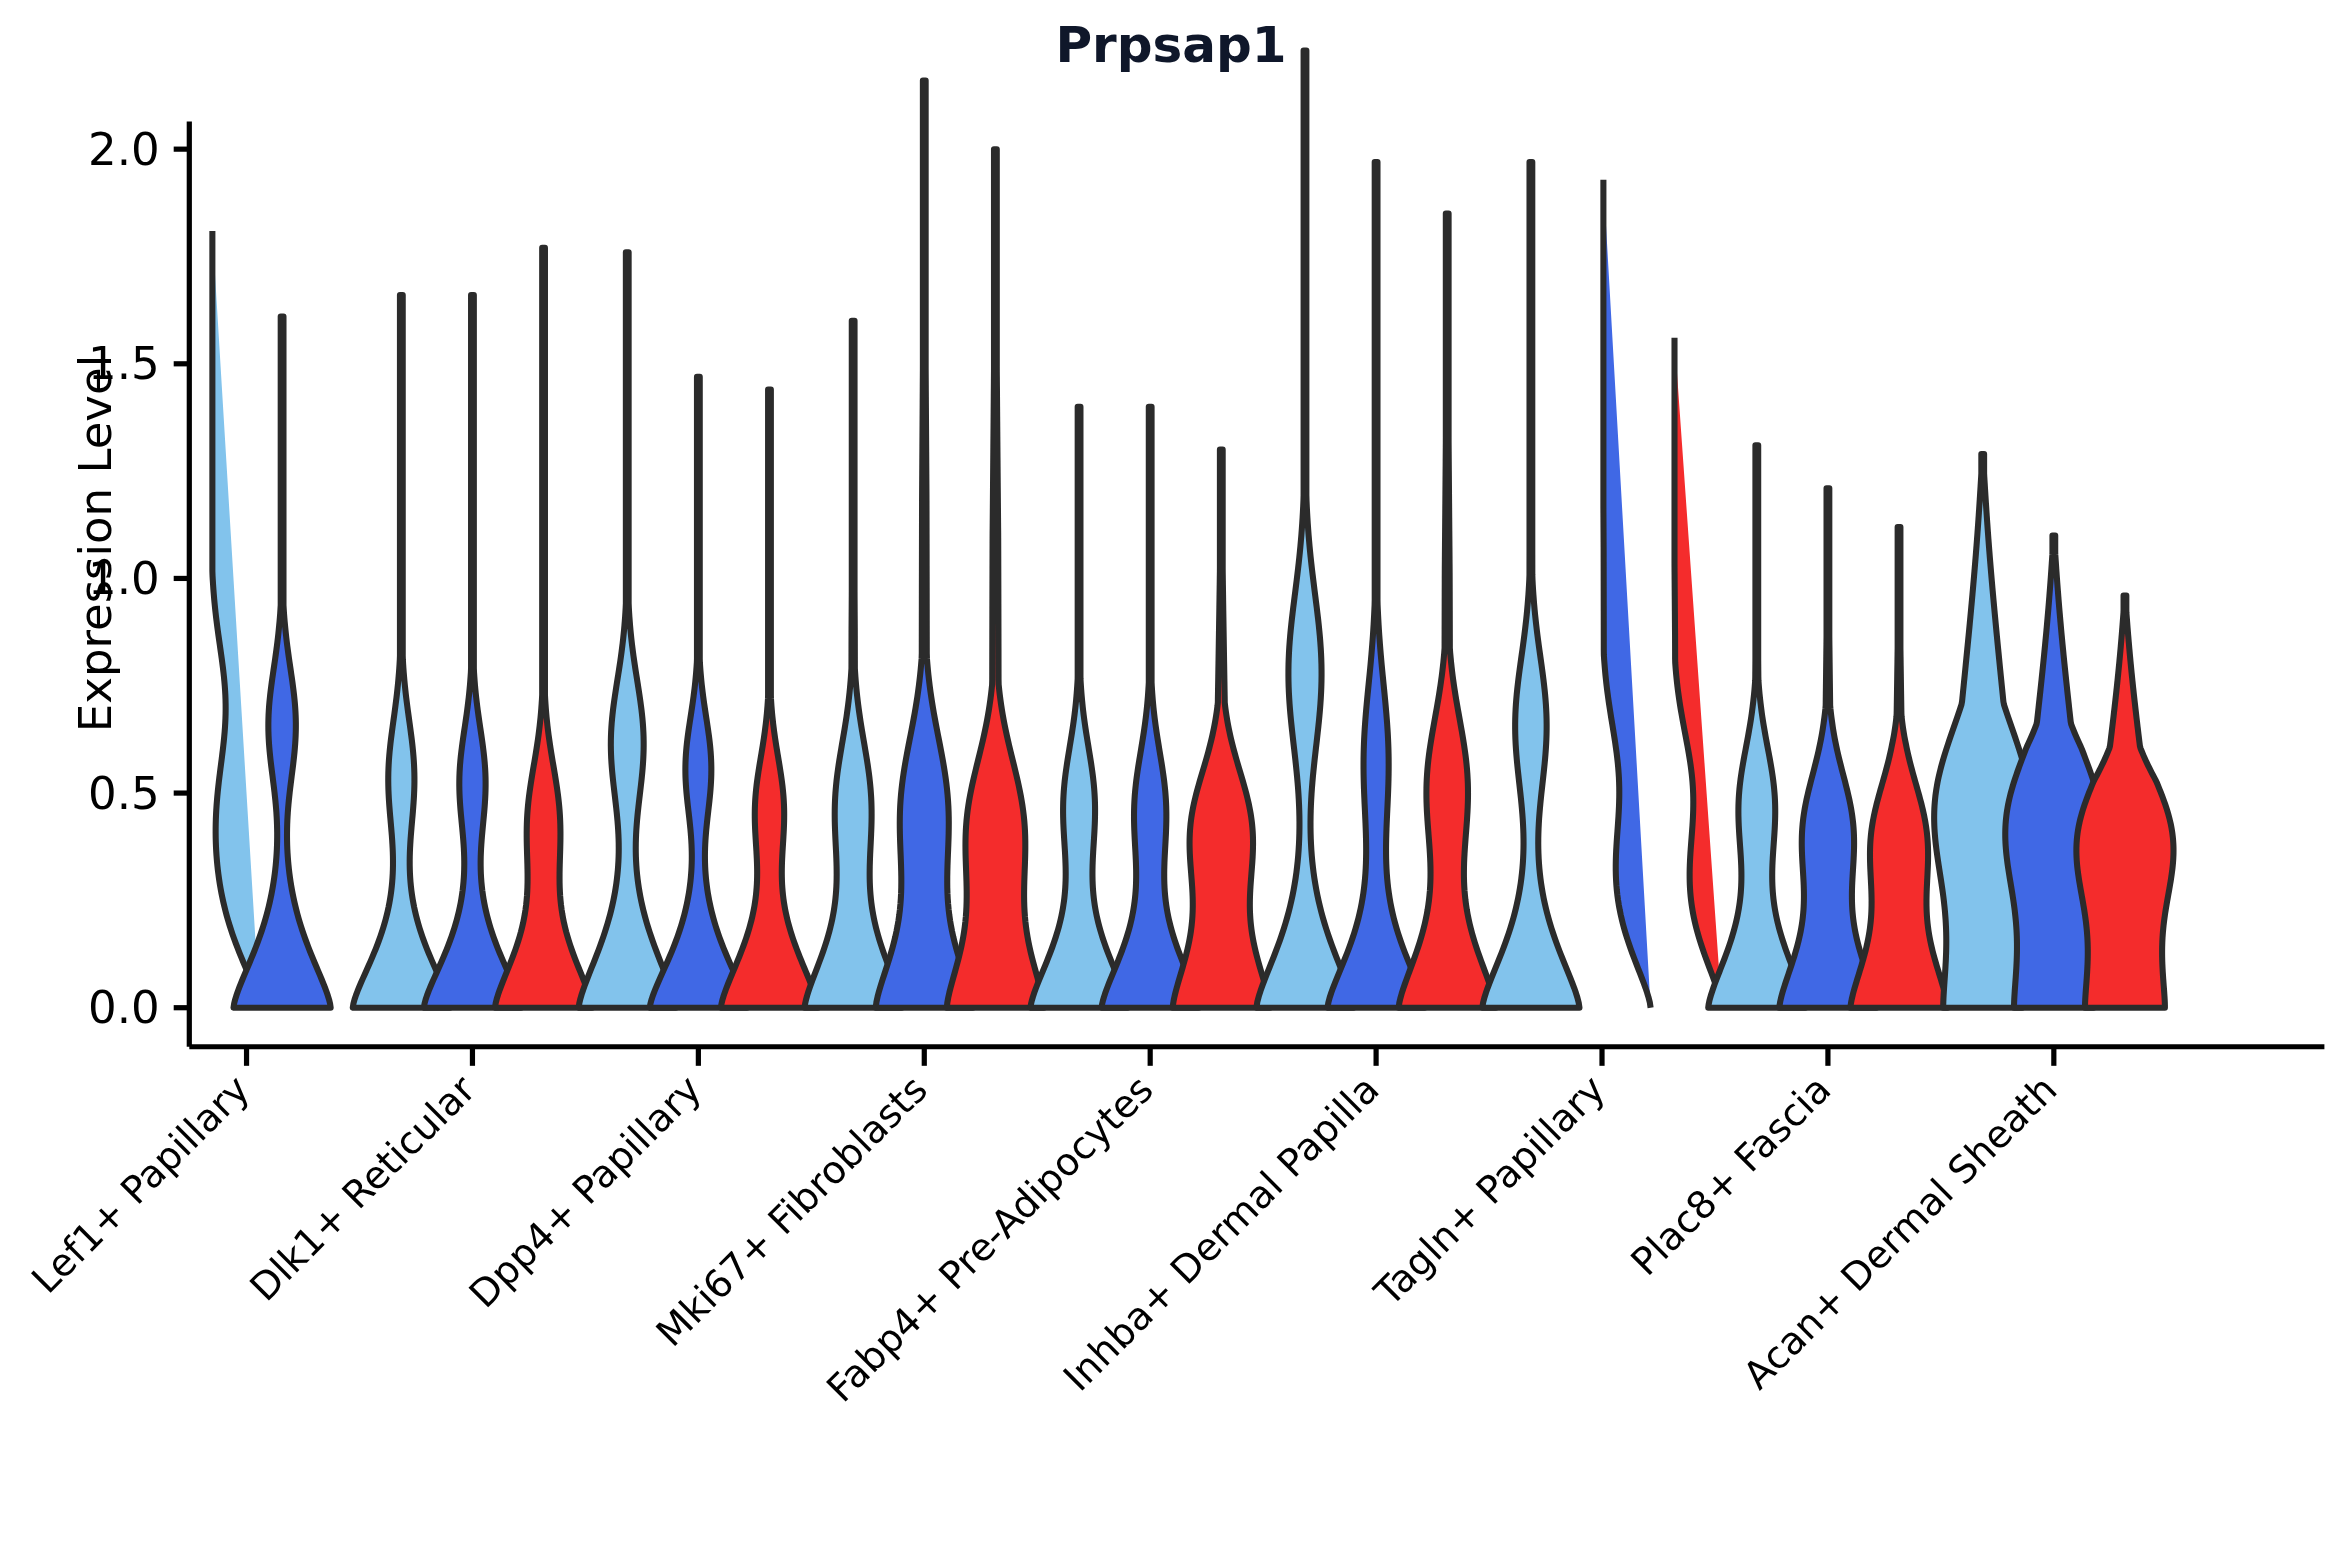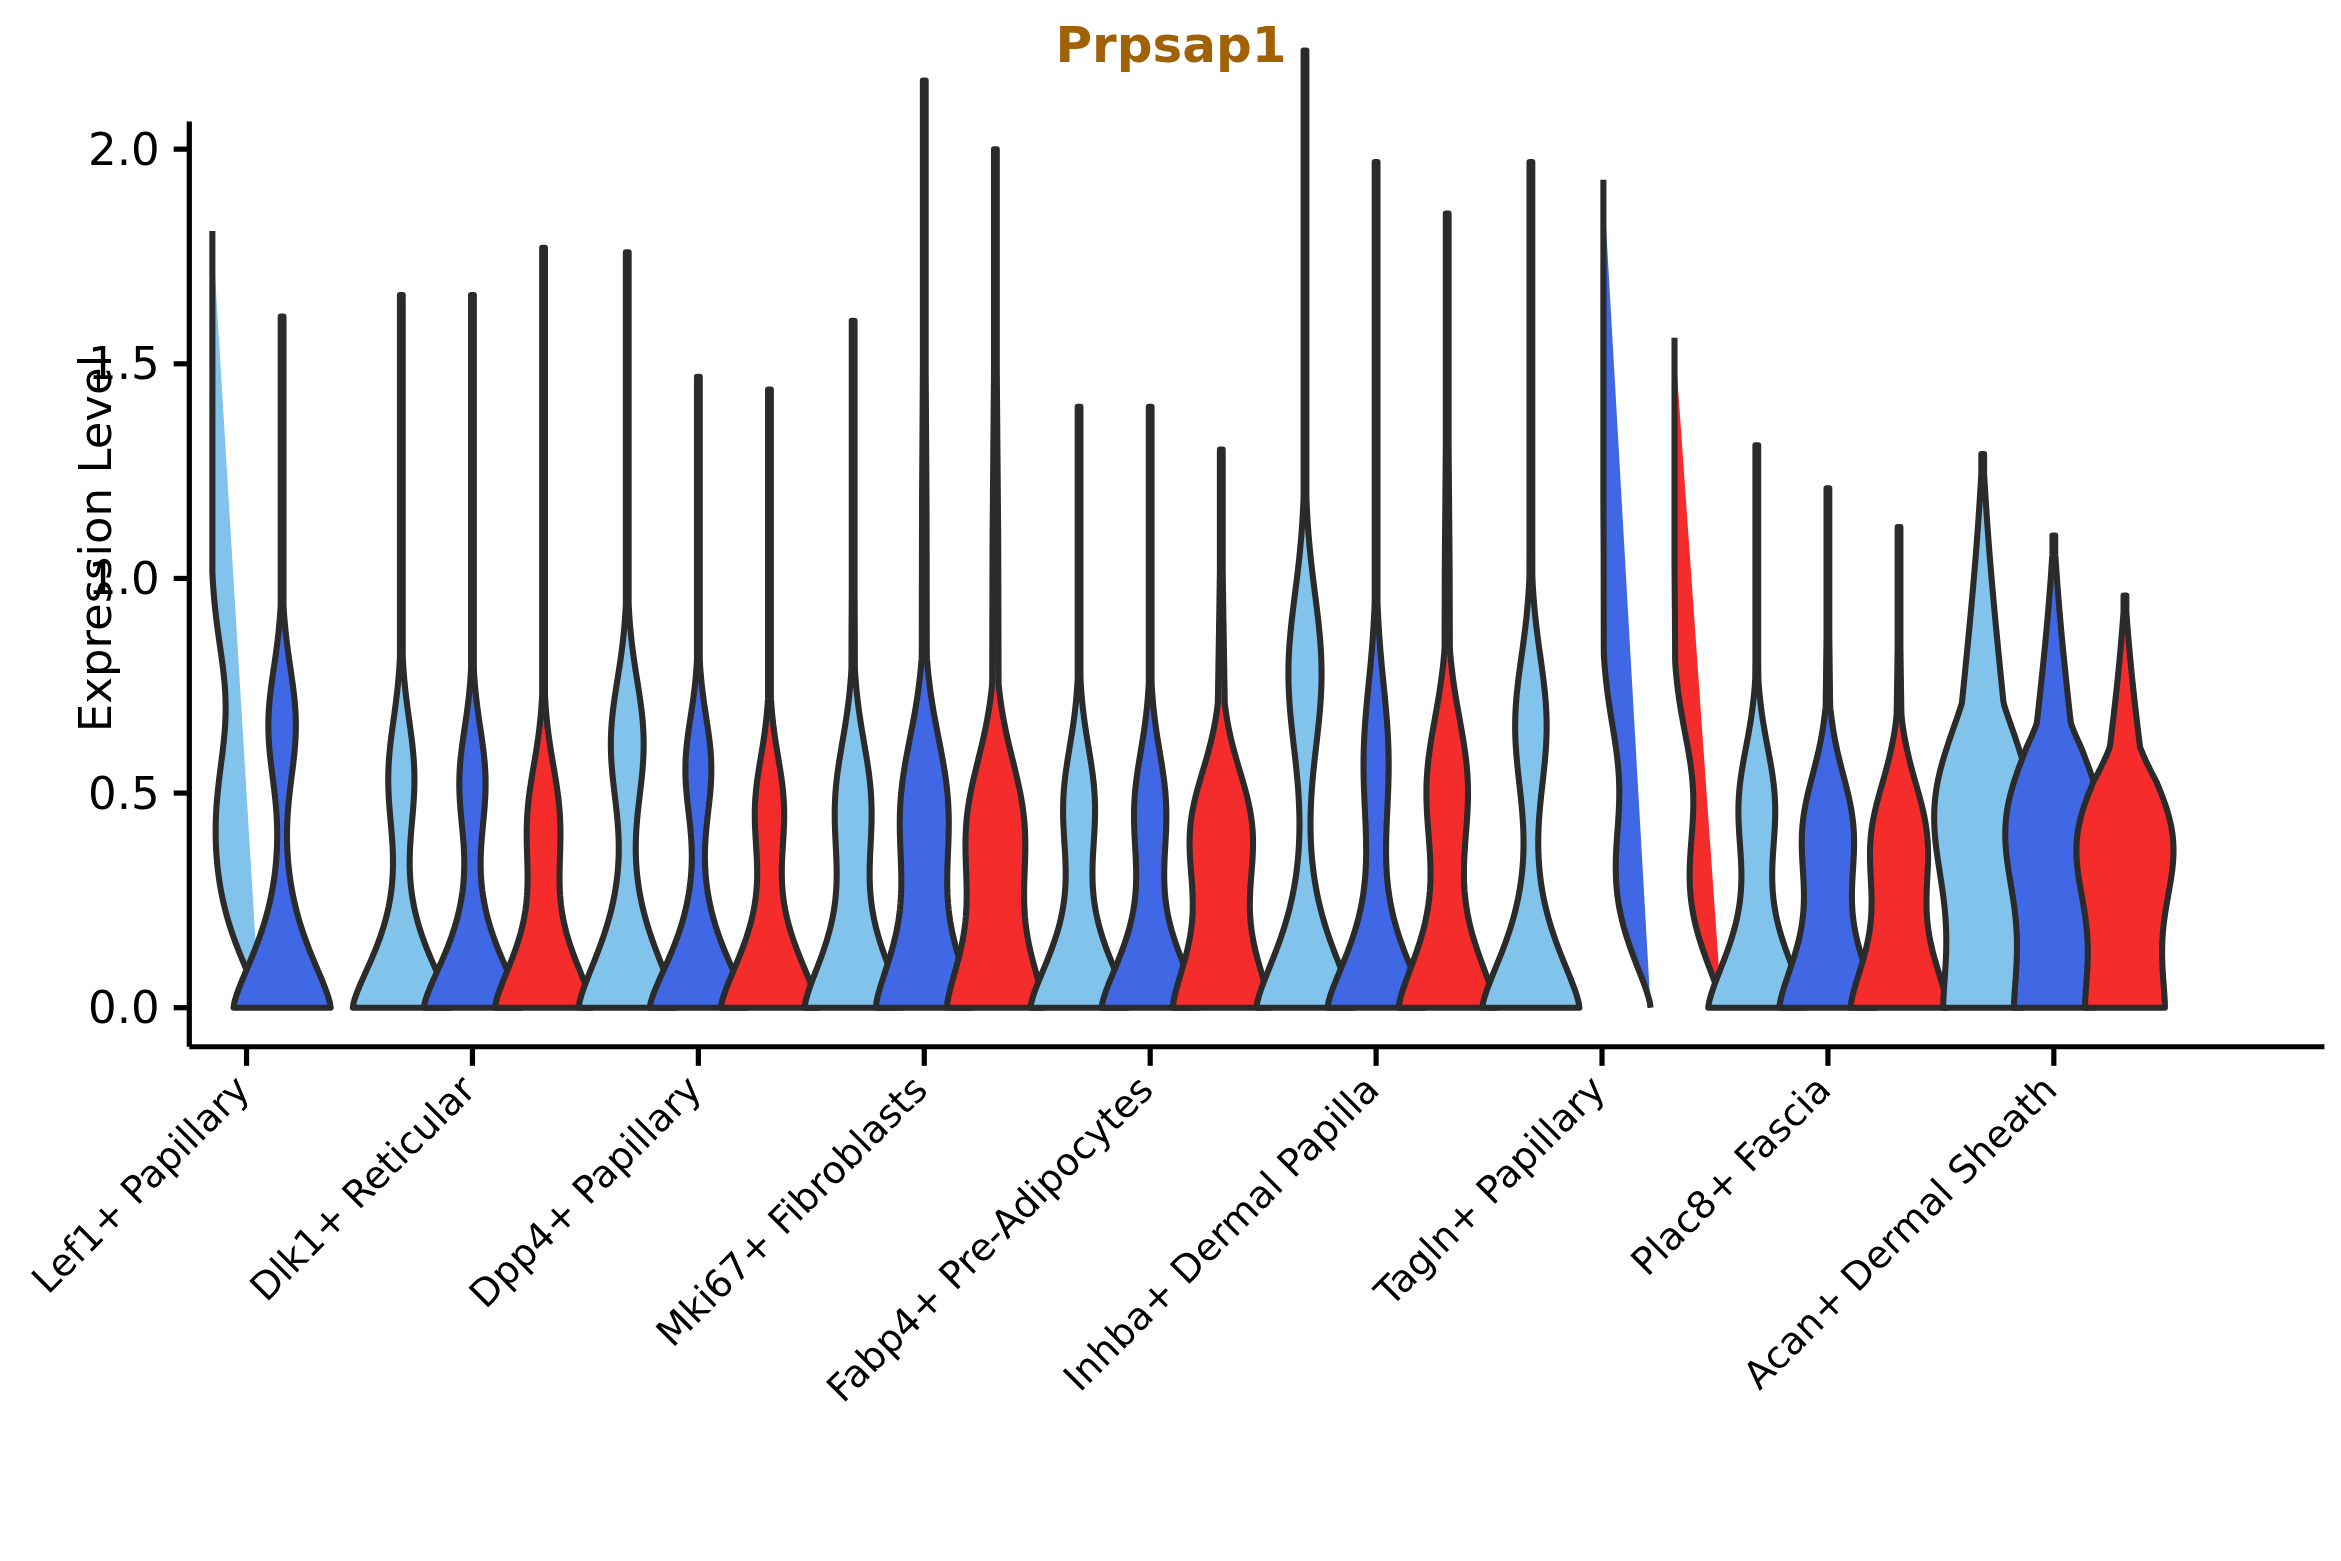--- a/index.html
+++ b/index.html
@@ -1,20 +1,20 @@
 <!DOCTYPE html>
 <html style="font-size:14px"><head>
 <meta charset="utf-8">
 <style>
   html,body{margin:0;padding:0;background:#ffffff;}
   body{width:2342px;height:1561px;overflow:hidden;
        font-family:"DejaVu Sans","Liberation Sans",sans-serif;}
   #root{position:relative;width:2342px;height:1561px;background:#ffffff;}
   #plot-title{position:absolute;left:0;top:15.6px;width:2342px;text-align:center;
-       font-size:50px;font-weight:bold;color:#a16207;letter-spacing:0px;}
+       font-size:50px;font-weight:bold;color:#0f172a;letter-spacing:0px;}
   #ylabel{position:absolute;left:-208px;top:517px;width:607px;text-align:center;
        font-size:45px;color:#000;transform:rotate(-90deg);transform-origin:50% 50%;}
   svg{position:absolute;left:0;top:0;}
   .ytick-label{font-size:52px;fill:#000;text-anchor:end;
        font-family:"DejaVu Sans","Liberation Sans",sans-serif;}
   .xtick-label{font-size:44px;fill:#000;text-anchor:end;
        font-family:"DejaVu Sans","Liberation Sans",sans-serif;}
   .spine{stroke:#000;stroke-width:6;fill:none;}
   .tickmark{stroke:#000;stroke-width:6;}
   .violin{stroke:#2b2b2b;stroke-width:7;stroke-linejoin:round;}

